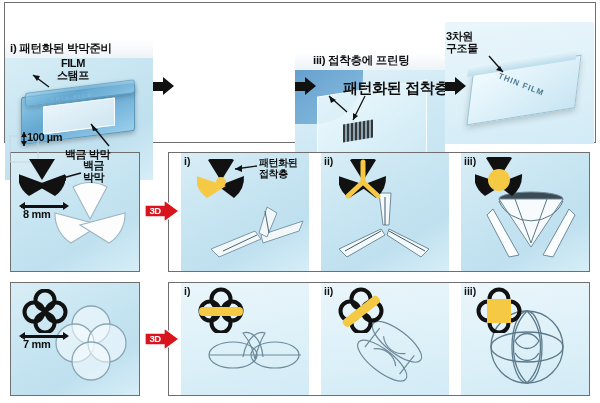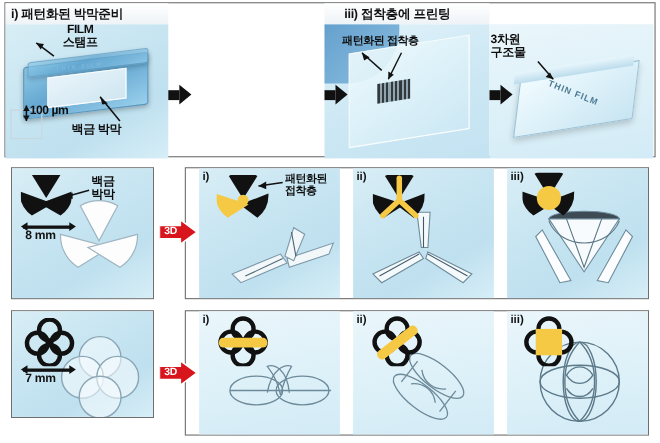--- a/index.html
+++ b/index.html
@@ -64,21 +64,21 @@
 
   .icon{position:absolute;z-index:8;}
 </style>
 </head>
 <body>
 
 <div class="figure">
 
   <div class="row1">
 
-    <div class="r1cell" style="left:0;width:148px;">
+    <div class="r1cell" style="left:0;width:148px;margin-top:36px;">
       <div class="r1head">i) 패턴화된 박막준비</div>
       <div class="r1img photo bg-blue">
 
         <div class="stamp" style="left:16px;top:24px;width:116px;height:60px;">
           <div class="stampbox" style="left:0;top:8px;width:112px;height:46px;transform:skewY(-7deg);"></div>
           <div class="stampbox" style="left:4px;top:4px;width:108px;height:12px;transform:skewY(-7deg);opacity:.75;"></div>
           <div class="filmwin" style="left:22px;top:20px;width:70px;height:26px;transform:skewY(-7deg);"></div>
           <div class="thinfilmtxt" style="left:30px;top:12px;transform:skewY(-7deg);">THIN FILM</div>
         </div>
 
@@ -110,37 +110,37 @@
       <div class="arrowBody" style="left:0;top:5px;width:10px;height:9px;"></div>
       <div class="arrowHead" style="left:10px;top:0;"></div>
     </div>
 
 
     <div style="position:absolute;left:290px;top:74px;z-index:9;">
       <div class="arrowBody" style="left:0;top:5px;width:10px;height:9px;"></div>
       <div class="arrowHead" style="left:10px;top:0;"></div>
     </div>
 
-    <div class="r1cell" style="left:290px;width:150px;">
+    <div class="r1cell" style="left:290px;width:150px;margin-top:48px;">
       <div class="r1head" style="padding-left:18px;">iii) 접착층에 프린팅</div>
       <div class="r1img photo bg-blue2">
         <div style="position:absolute;left:-6px;top:-4px;width:74px;height:58px;border-radius:0 0 48px 0;
              background:linear-gradient(140deg,#4b8fc4,#7fb7dc);opacity:.85;"></div>
         <div style="position:absolute;left:22px;top:18px;width:108px;height:84px;transform:skewY(-9deg);
              background:linear-gradient(150deg,rgba(238,250,253,.9),rgba(205,233,245,.85));
              border:1px solid rgba(255,255,255,.8);"></div>
         <div style="position:absolute;left:48px;top:52px;width:30px;height:18px;transform:skewY(-9deg);
              background:repeating-linear-gradient(90deg,#33383d 0 2px,#8ea5b0 2px 4px);"></div>
         <svg class="lead" style="left:0;top:0;width:150px;height:122px;">
           <line x1="34" y1="26" x2="52" y2="42" stroke="#111" stroke-width="1.3"></line>
           <polygon points="34,26 41,30 36,33" fill="#111"></polygon>
           <line x1="70" y1="26" x2="58" y2="50" stroke="#111" stroke-width="1.3"></line>
           <polygon points="58,50 58,43 63,46" fill="#111"></polygon>
         </svg>
-        <div class="anno" style="left:16px;top:10px;font-size:10px;">패턴화된 접착층</div>
+        <div class="anno" style="left:48px;top:10px;font-size:15px;">패턴화된 접착층</div>
       </div>
     </div>
 
     <div style="position:absolute;left:440px;top:74px;z-index:9;">
       <div class="arrowBody" style="left:0;top:5px;width:10px;height:9px;"></div>
       <div class="arrowHead" style="left:10px;top:0;"></div>
     </div>
 
     <div class="r1cell" style="left:440px;width:149px;">
       <div class="r1img photo bg-pale">
@@ -286,21 +286,21 @@
           <path d="M24 22 L11 1 A26 26 0 0 1 37 1 Z"></path>
           <path d="M21 24 L2 36 A26 26 0 0 1 -9 14 Z" transform="translate(8,3)"></path>
           <path d="M29 24 L45 36 A26 26 0 0 0 55 14 Z" transform="translate(-8,3)"></path>
         </g>
         <circle cx="24" cy="23" r="11" fill="#F6C945"></circle>
       </svg>
       <div class="subLabel" style="left:3px;top:2px;">iii)</div>
     </div>
   </div>
 
-  <div class="rowBox" style="left:10px;top:282px;width:130px;height:98px;">
+  <div class="rowBox" style="left:10px;top:282px;width:130px;height:114px;">
     <div class="subpanel photo bg-blue" style="left:0;top:0;width:100%;height:100%;">
       <svg style="position:absolute;left:44px;top:22px;width:80px;height:84px;">
         <g fill="rgba(250,253,255,.55)" stroke="#8ba7b6" stroke-width="1.3">
           <circle cx="36" cy="20" r="19"></circle>
           <circle cx="20" cy="38" r="19"></circle>
           <circle cx="52" cy="38" r="19"></circle>
           <circle cx="36" cy="56" r="19"></circle>
         </g>
       </svg>
       <svg class="icon" style="left:10px;top:6px;width:48px;height:44px;">

